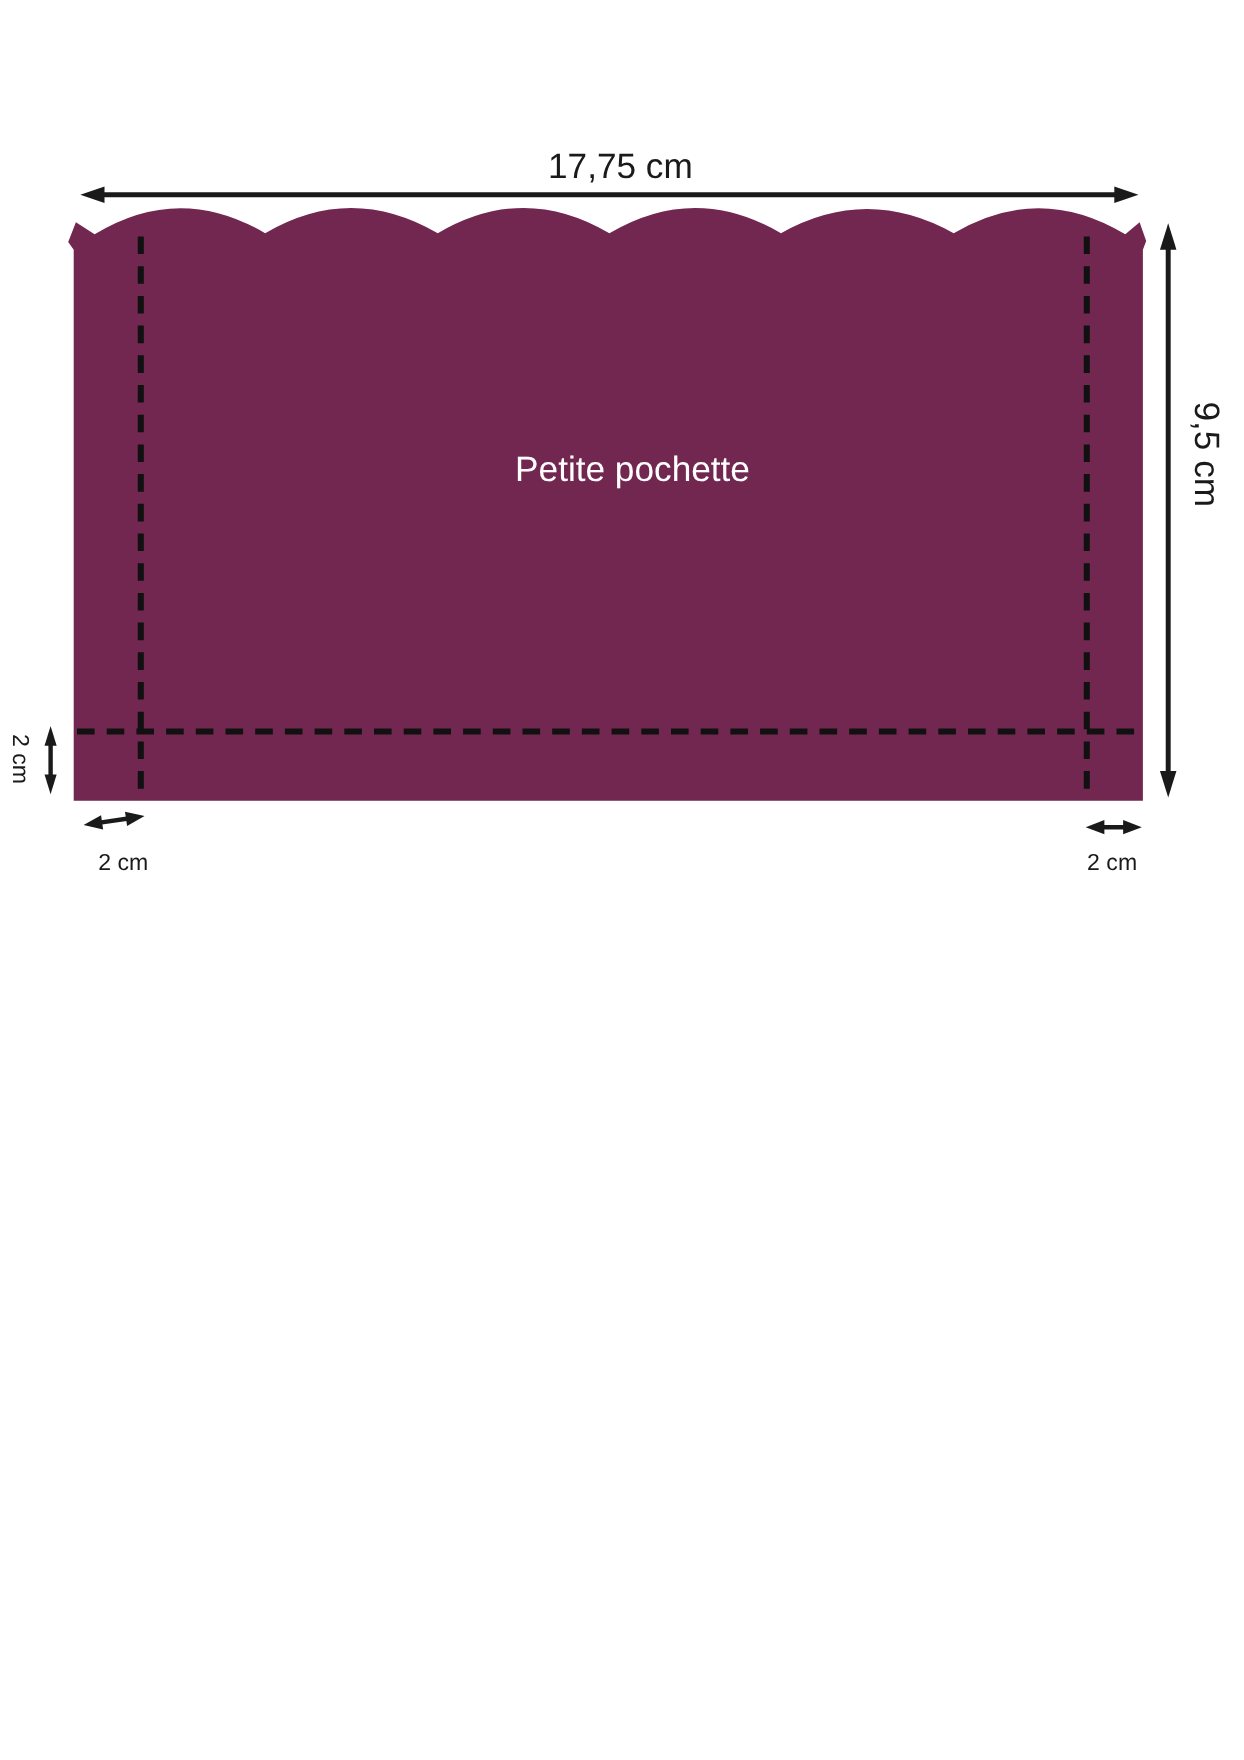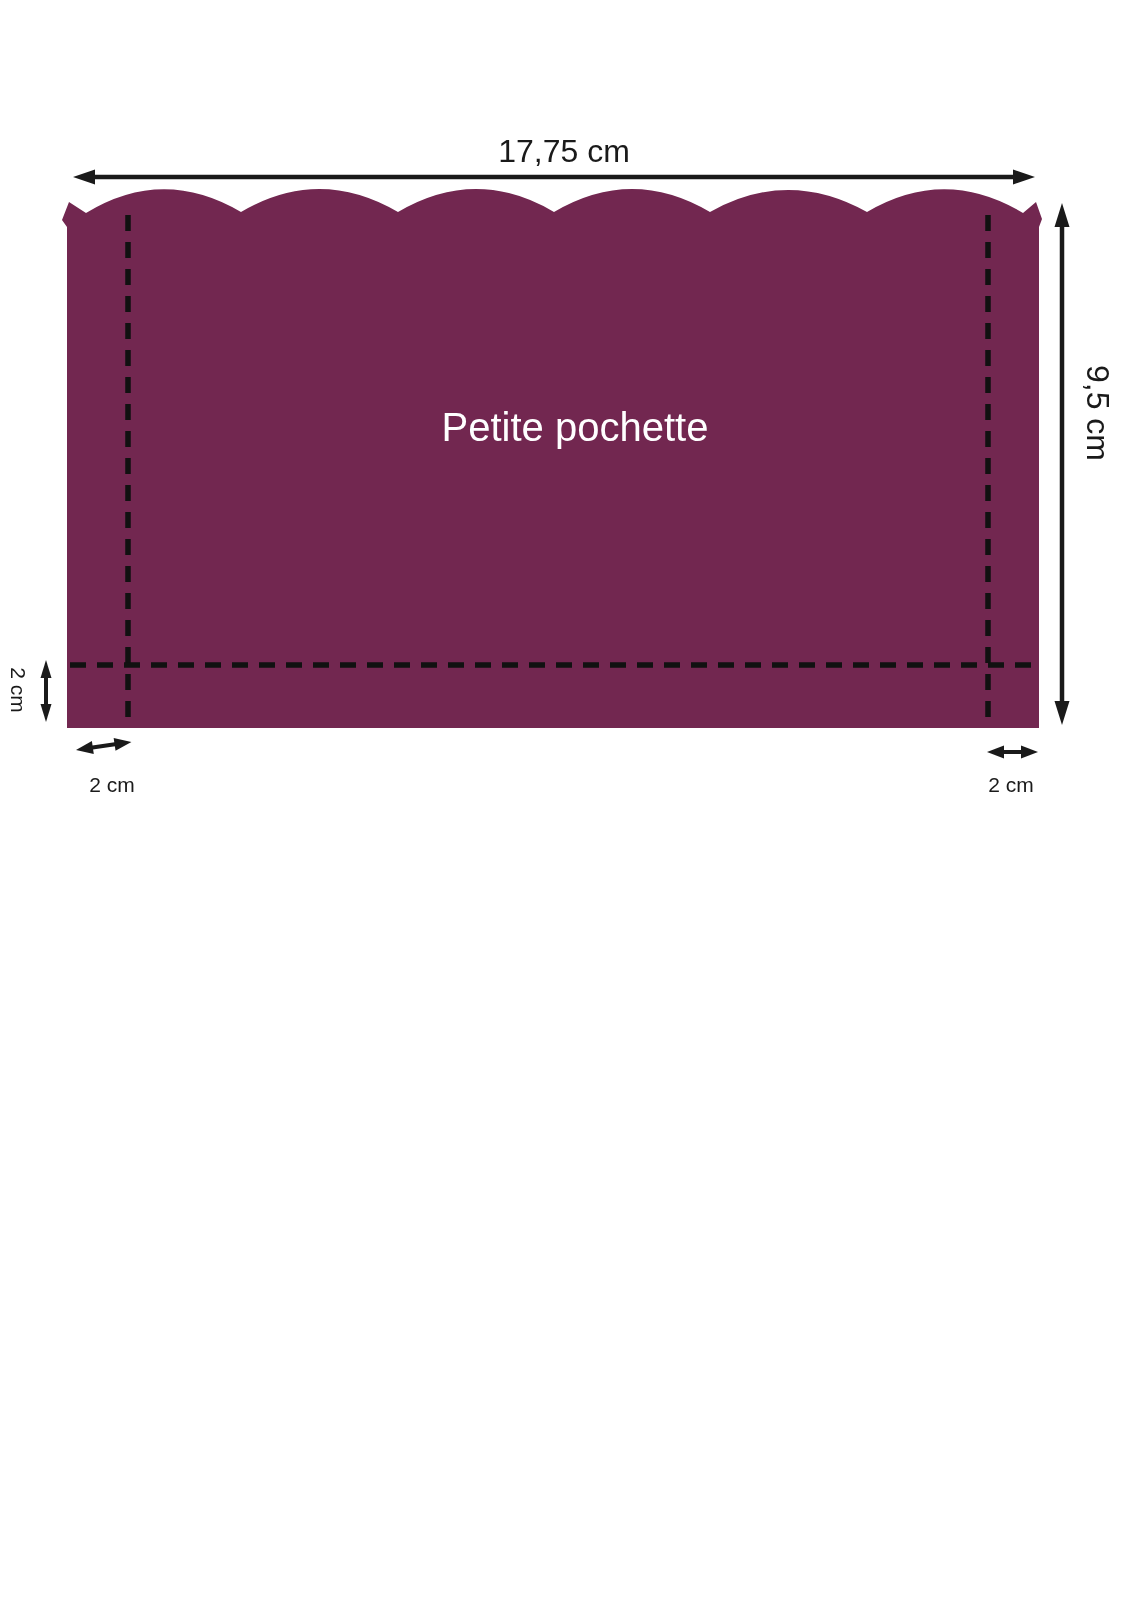--- a/index.html
+++ b/index.html
@@ -54,21 +54,21 @@
   }
   .dim-label-big {
     font-size: 32px;
   }
   .dim-label-small {
     font-size: 21px;
   }
   .shape-title {
     position: absolute;
     color: #ffffff;
-    font-size: 40px;
+    font-size: 32px;
     white-space: nowrap;
     transform: translate(-50%, -50%);
   }
 </style>
 </head>
 <body>
 
 <div class="canvas">
 
   <svg class="diagram-svg" viewBox="0 0 1131 820">

